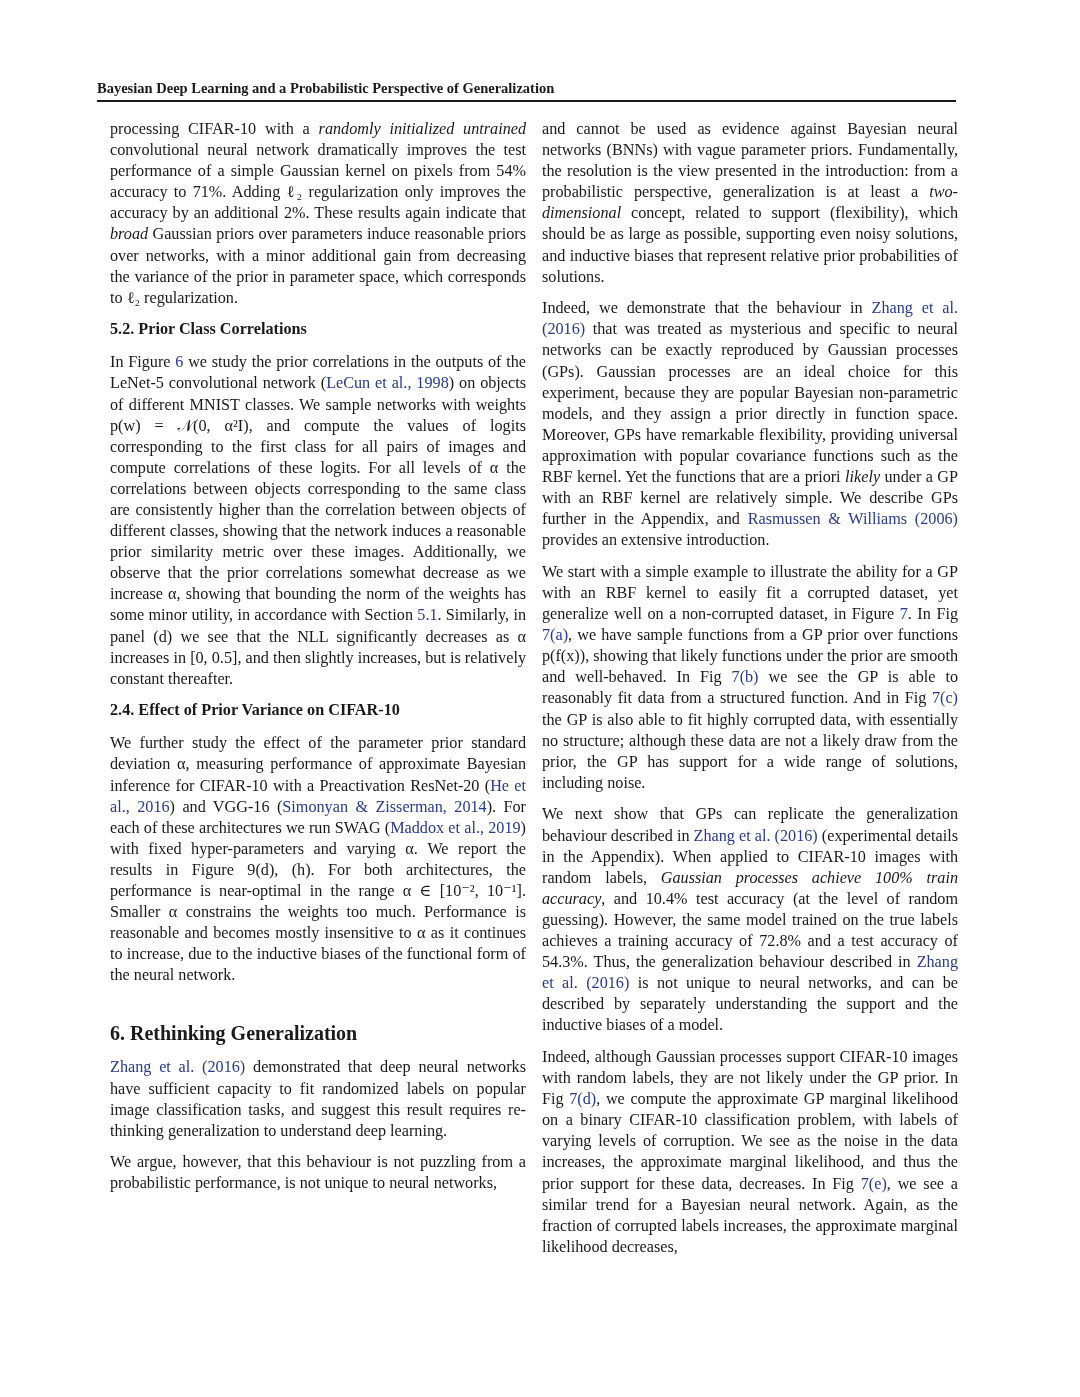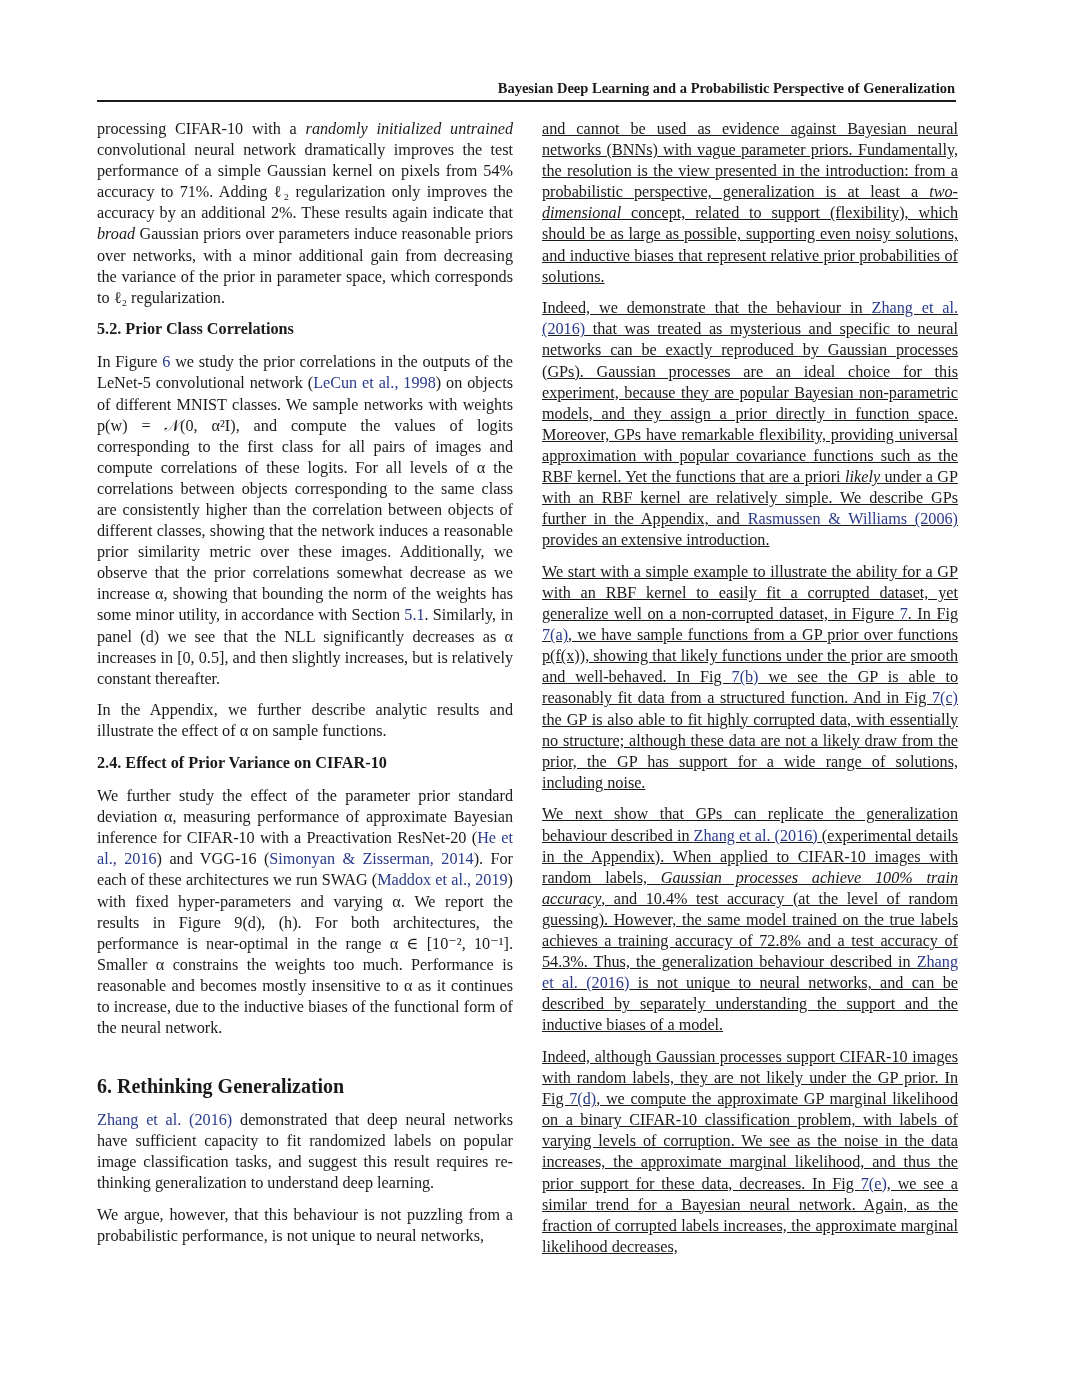--- a/index.html
+++ b/index.html
@@ -1,41 +1,40 @@
 <!DOCTYPE html>
 <html><head>
 <meta charset="utf-8">
 <style>
   html, body { margin: 0; padding: 0; background: #ffffff; }
   body { width: 1080px; height: 1397px; position: relative; overflow: hidden;
          font-family: "Liberation Serif", "DejaVu Serif", serif; color: #1a1a1a; }
-  .running-head { position: absolute; left: 97px; top: 80px; width: 858px; text-align: right;
+  .running-head { position: absolute; left: 97px; top: 80px; width: 858px; text-align: left;
          font-weight: bold; font-size: 14.5px; letter-spacing: 0px; }
   .head-rule { position: absolute; left: 97px; top: 100px; width: 859px; height: 2px; background: #1a1a1a; }
   .col { position: absolute; top: 119px; width: 416px; font-size: 16.2px; line-height: 21.1px; }
-  .col.left { left: 97px; }
-  .col.right { left: 542px; text-decoration: underline; }
+  .col.left { left: 110px; }
+  .col.right { left: 542px; }
   p { margin: 0 0 10.5px 0; text-align: justify; hyphens: manual; }
   h3 { font-size: 16.2px; font-weight: bold; margin: 4px 0 12px 0; line-height: 21px; }
   h2 { font-size: 20px; font-weight: bold; margin: 35px 0 12px 0; line-height: 24px; }
   .cite { color: #2a3a8a; }
   em, .it { font-style: italic; }
 </style>
 </head>
 <body>
 
 <div class="running-head">Bayesian Deep Learning and a Probabilistic Perspective of Generalization</div>
 <div class="head-rule"></div>
 
 <div class="col left">
   <p><span>processing CIFAR-10 with a </span><em>randomly initialized untrained</em><span> convolutional neural network dramatically improves the test performance of a simple Gaussian kernel on pixels from 54% accuracy to 71%. Adding ℓ₂ regularization only improves the accuracy by an additional 2%. These results again indicate that </span><em>broad</em><span> Gaussian priors over parameters induce reasonable priors over networks, with a minor additional gain from decreasing the variance of the prior in parameter space, which corresponds to ℓ₂ regularization.</span></p>
 
   <h3>5.2. Prior Class Correlations</h3>
   <p><span>In Figure </span><a class="cite">6</a><span> we study the prior correlations in the outputs of the LeNet-5 convolutional network (</span><a class="cite">LeCun et al., 1998</a><span>) on objects of different MNIST classes. We sample networks with weights p(w) = 𝒩(0, α²I), and compute the values of logits corresponding to the first class for all pairs of images and compute correlations of these logits. For all levels of α the correlations between objects corresponding to the same class are consistently higher than the correlation between objects of different classes, showing that the network induces a reasonable prior similarity metric over these images. Additionally, we observe that the prior correlations somewhat decrease as we increase α, showing that bounding the norm of the weights has some minor utility, in accordance with Section </span><a class="cite">5.1</a><span>. Similarly, in panel (d) we see that the NLL significantly decreases as α increases in [0, 0.5], and then slightly increases, but is relatively constant thereafter.</span></p>
-  <p>In the Appendix, we further describe analytic results and illustrate the effect of α on sample functions.</p>
 
   <h3>2.4. Effect of Prior Variance on CIFAR-10</h3>
   <p><span>We further study the effect of the parameter prior standard deviation α, measuring performance of approximate Bayesian inference for CIFAR-10 with a Preactivation ResNet-20 (</span><a class="cite">He et al., 2016</a><span>) and VGG-16 (</span><a class="cite">Simonyan &amp; Zisserman, 2014</a><span>). For each of these architectures we run SWAG (</span><a class="cite">Maddox et al., 2019</a><span>) with fixed hyper-parameters and varying α. We report the results in Figure 9(d), (h). For both architectures, the performance is near-optimal in the range α ∈ [10⁻², 10⁻¹]. Smaller α constrains the weights too much. Performance is reasonable and becomes mostly insensitive to α as it continues to increase, due to the inductive biases of the functional form of the neural network.</span></p>
 
   <h2>6. Rethinking Generalization</h2>
   <p><a class="cite">Zhang et al. (2016)</a><span> demonstrated that deep neural networks have sufficient capacity to fit randomized labels on popular image classification tasks, and suggest this result requires re-thinking generalization to understand deep learning.</span></p>
   <p>We argue, however, that this behaviour is not puzzling from a probabilistic performance, is not unique to neural networks,</p>
 </div>
 
 <div class="col right">

